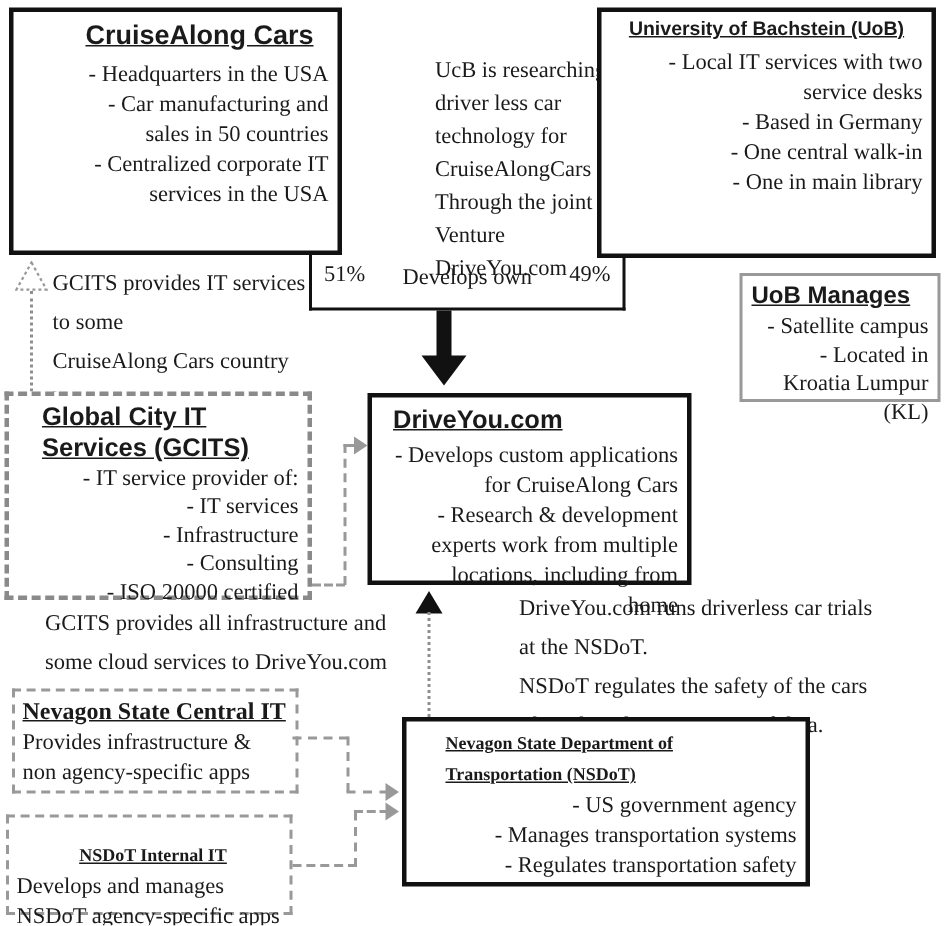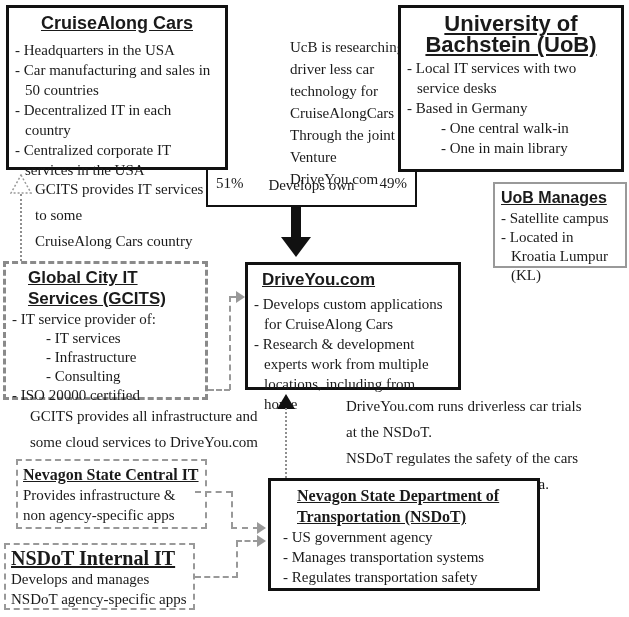--- a/index.html
+++ b/index.html
@@ -17,57 +17,56 @@
 
   .title-sans {
     font-family:"Liberation Sans", sans-serif; font-weight:bold;
     text-decoration:underline; line-height:21px; white-space:pre-line;
   }
   .title-serif {
     font-family:"Liberation Serif", serif; font-weight:bold;
     text-decoration:underline; line-height:21px; white-space:pre-line;
   }
   .center { text-align:center; }
-  .body-list { padding:0 6px; }
+  .body-list { padding:0 6px;text-align:right; }
   .item { padding-left:10px; text-indent:-10px; line-height:20px; }
   .lh19 .item { line-height:19px; }
   .sub { margin-left:34px; }
   .pre { white-space:pre-line; line-height:26px; }
 
   
   .hline-dash { position:absolute; border-top:2px dashed var(--connector,#999); height:0; }
   .vline-dash { position:absolute; border-left:2px dashed var(--connector,#999); width:0; }
   .vline-dot  { position:absolute; border-left:2px dotted var(--dotgray,#8f8f8f); width:0; }
   .tri { position:absolute; width:0; height:0; }
 </style>
 </head>
 <body>
 
 <div id="canvas" style="--solid: #111111; --dashgray: #8a8a8a; --connector: #999999; --dotgray: #8f8f8f; --text: #1a1a1a;">
 
-  <div class="box solid" style="left:6px; top:5px; width:222px; height:165px;">
+  <div class="box solid" style="left:6px; top:5px; width:222px; height:165px;padding-left:32px;">
     <div class="title-sans center" style="font-size:18px; margin-top:5px;">CruiseAlong Cars</div>
     <div class="body-list" style="margin-top:6px;">
       <div class="item">- Headquarters in the USA</div>
       <div class="item">- Car manufacturing and sales in 50 countries</div>
-      <div class="item">- Decentralized IT in each country</div>
       <div class="item">- Centralized corporate IT services in the USA</div>
     </div>
   </div>
 
   <div class="abs pre" style="left:255px; top:36px; width:160px; line-height:22px;margin-left:35px;">UcB is researching
 driver less car
 technology for
 CruiseAlongCars
 Through the joint
 Venture
 DriveYou.com</div>
 
   <div class="box solid" style="left:398px; top:5px; width:226px; height:167px;">
-    <div class="title-sans center" style="font-size:22px; margin-top:5px; padding:0 6px;">University of Bachstein (UoB)</div>
+    <div class="title-sans center" style="font-size:13px; padding:0 6px;">University of Bachstein (UoB)</div>
     <div class="body-list" style="margin-top:3px;">
       <div class="item">- Local IT services with two service desks</div>
       <div class="item">- Based in Germany</div>
       <div class="item sub">- One central walk-in</div>
       <div class="item sub">- One in main library</div>
     </div>
   </div>
 
   <div class="box thingray lh19" style="left:493px; top:182px; width:134px; height:86px;">
     <div class="title-sans" style="font-size:16px; margin:3px 0 1px 6px;">UoB Manages</div>
@@ -129,46 +128,46 @@
 
   <div class="tri" style="left:277px; top:394px; border-left:9px solid transparent;
        border-right:9px solid transparent; border-bottom:15px solid var(--solid,#111);"></div>
   <div class="vline-dot" style="left:285px; top:408px; height:70px;"></div>
 
   <div class="abs pre" style="left:300px; top:393px; width:280px;margin-left:46px;">DriveYou.com runs driverless car trials
 at the NSDoT.
 NSDoT regulates the safety of the cars
 They share large amounts of data.</div>
 
-  <div class="box dashed-thin" style="left:16px; top:459px; width:191px; height:70px;">
+  <div class="box dashed-thin" style="left:8px; top:459px; width:191px; height:70px;">
     <div class="title-serif" style="font-size:16px; margin:3px 0 0 5px;">Nevagon State Central IT</div>
     <div class="pre" style="margin-left:5px; line-height:20px;">Provides infrastructure &amp;
 non agency-specific apps</div>
   </div>
 
   <div class="box dashed-thin" style="left:4px; top:543px; width:191px; height:67px;">
-    <div class="title-serif" style="font-size:20px; margin:3px 0 0 5px;">NSDoT Internal IT</div>
+    <div class="title-serif" style="font-size:12px; margin:15px 0 0 5px;text-align:center;">NSDoT Internal IT</div>
     <div class="pre" style="margin-left:5px; line-height:20px;">Develops and manages
 NSDoT agency-specific apps</div>
   </div>
 
   <div class="hline-dash" style="left:195px; top:491px; width:37px;"></div>
   <div class="vline-dash" style="left:231px; top:491px; height:37px;"></div>
   <div class="hline-dash" style="left:231px; top:527px; width:28px;"></div>
   <div class="tri" style="left:257px; top:522px; border-top:6px solid transparent;
        border-bottom:6px solid transparent; border-left:9px solid var(--connector,#999);"></div>
 
   <div class="hline-dash" style="left:195px; top:576px; width:43px;"></div>
   <div class="vline-dash" style="left:236px; top:541px; height:37px;"></div>
   <div class="hline-dash" style="left:236px; top:540px; width:23px;"></div>
   <div class="tri" style="left:257px; top:535px; border-top:6px solid transparent;
        border-bottom:6px solid transparent; border-left:9px solid var(--connector,#999);"></div>
 
   <div class="box solid" style="left:268px; top:478px; width:272px; height:113px;">
-    <div class="title-serif" style="font-size:16px; margin:4px 0 0 26px;">Nevagon State Department of
+    <div class="title-serif" style="font-size:12px; margin:4px 0 0 26px;">Nevagon State Department of
 Transportation (NSDoT)</div>
     <div class="body-list" style="padding-left:12px;">
       <div class="item">- US government agency</div>
       <div class="item">- Manages transportation systems</div>
       <div class="item">- Regulates transportation safety</div>
     </div>
   </div>
 
 </div>
 

